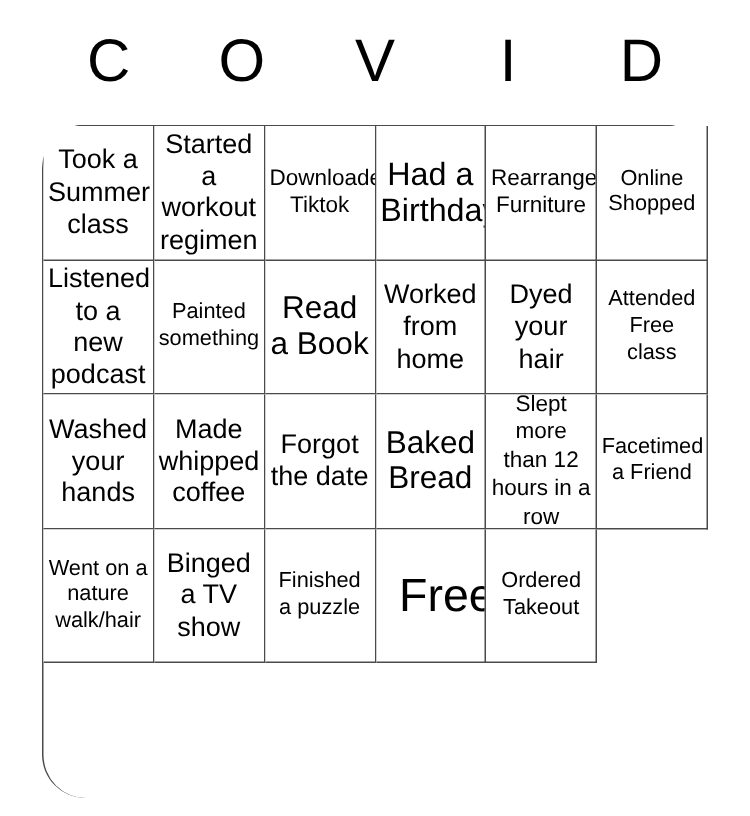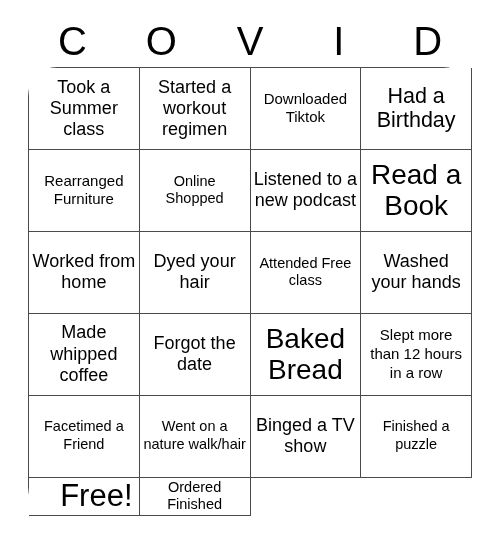--- a/index.html
+++ b/index.html
@@ -42,28 +42,28 @@
     line-height: 1;
     font-weight: 400;
     color: #000000;
     letter-spacing: 0px;
   }
 
   
   .grid {
     position: absolute;
     left: 28px;
-    top: 67px;
+    top: 83px;
     width: 444px;
     height: 449px;
     border-top: 1px solid #4a4a4a;
     border-left: 1px solid #4a4a4a;
     box-sizing: border-box;
     display: grid;
-    grid-template-columns: repeat(4, 1fr);
+    grid-template-columns: repeat(6, 1fr);
     grid-template-rows: repeat(5, 1fr);
     border-radius: 29px;
   }
 
   .cell {
     border-right: 1px solid #4a4a4a;
     border-bottom: 1px solid #4a4a4a;
     box-sizing: border-box;
     display: flex;
     align-items: center;
@@ -80,21 +80,21 @@
     line-height: 1.16;
     white-space: pre-line;
     color: #000000;
   }
 
   
   .fs-xs  { font-size: 15px; line-height: 1.25; }
   .fs-s   { font-size: 14.5px; line-height: 1.22; }
   .fs-m   { font-size: 18px;   line-height: 1.18; }
   .fs-l   { font-size: 21.5px; line-height: 1.15; }
-  .fs-xl  { font-size: 28px;   line-height: 1.12; }
+  .fs-xl  { font-size: 21px;   line-height: 1.12; }
   .fs-xxl { font-size: 31px;   line-height: 1.05; margin-left: 25px; }
 </style>
 </head>
 <body>
 
 <div class="card">
 
   <div class="header-row">
     <div class="header-cell">C</div>
     <div class="header-cell">O</div>
@@ -117,20 +117,23 @@
         <span class="cell-text fs-l">Had a Birthday</span>
       </div>
       <div class="cell">
         <span class="cell-text fs-xs">Rearranged Furniture</span>
       </div>
       <div class="cell">
         <span class="cell-text fs-s">Online Shopped</span>
       </div>
       <div class="cell">
         <span class="cell-text fs-m">Listened to a new podcast</span>
+      </div>
+      <div class="cell">
+        <span class="cell-text fs-s">Painted something</span>
       </div>
       <div class="cell">
         <span class="cell-text fs-xl">Read a Book</span>
       </div>
       <div class="cell">
         <span class="cell-text fs-m">Worked from home</span>
       </div>
       <div class="cell">
         <span class="cell-text fs-m">Dyed your hair</span>
       </div>
@@ -161,17 +164,17 @@
       <div class="cell">
         <span class="cell-text fs-m">Binged a TV show</span>
       </div>
       <div class="cell">
         <span class="cell-text fs-s">Finished a puzzle</span>
       </div>
       <div class="cell">
         <span class="cell-text fs-xxl">Free!</span>
       </div>
       <div class="cell">
-        <span class="cell-text fs-s">Ordered Finished</span>
+        <span class="cell-text fs-s">Ordered Takeout</span>
       </div>
     </div>
 
 </div>
 
 </body></html>

